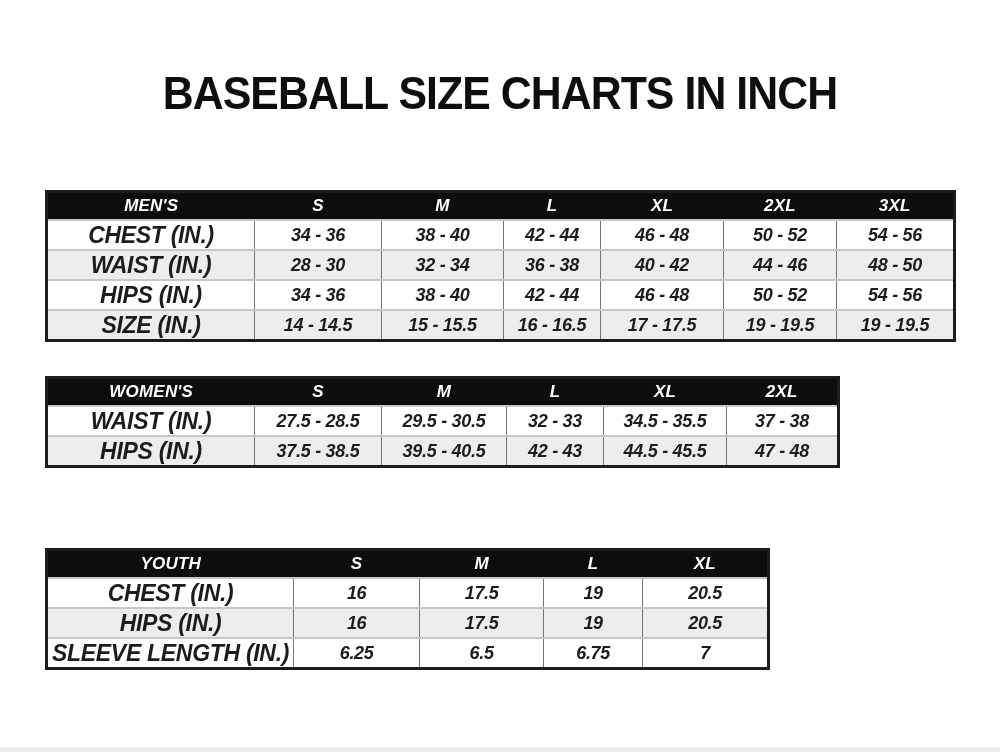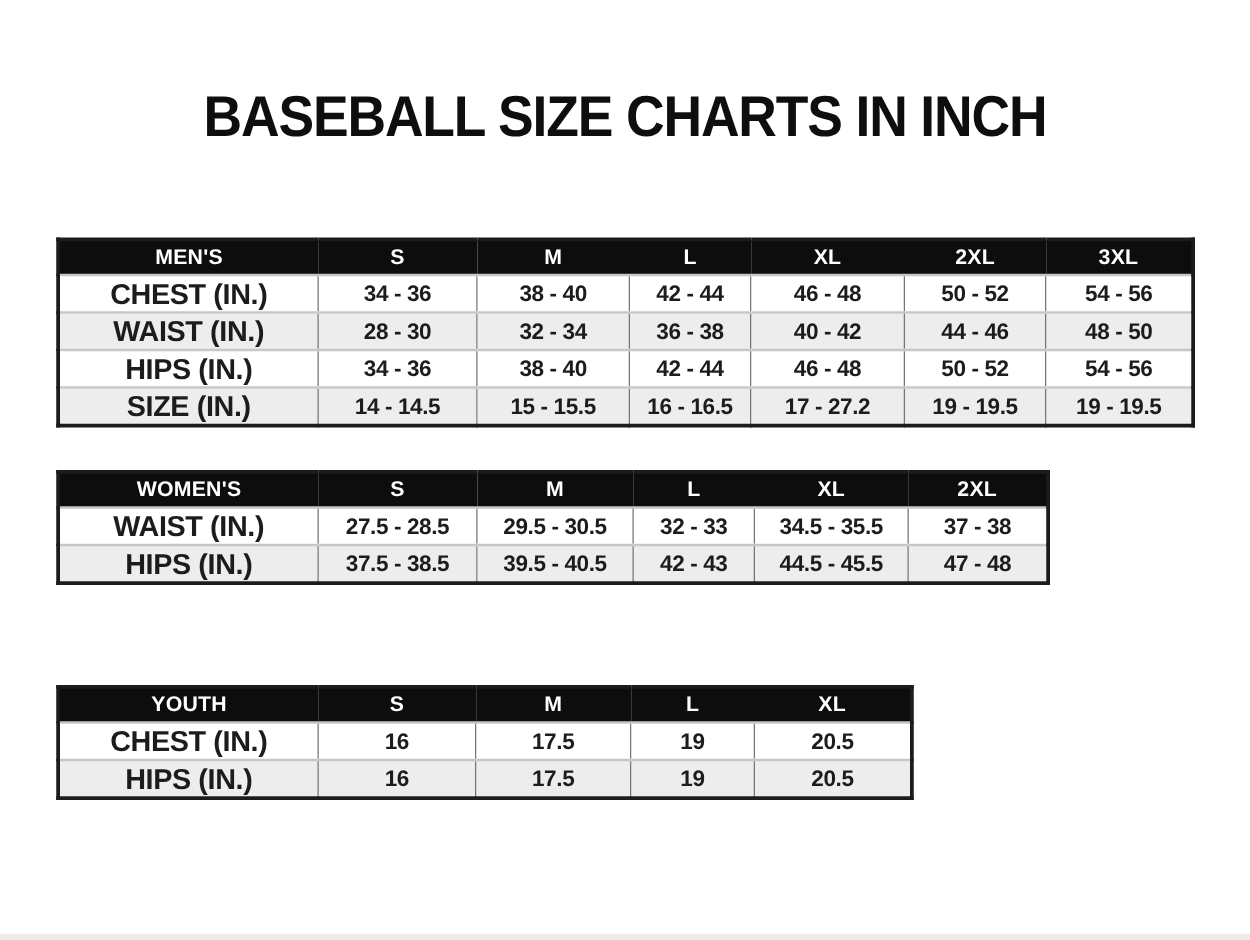--- a/index.html
+++ b/index.html
@@ -24,20 +24,21 @@
     white-space: nowrap;
   }
   .tbl { position: absolute; left: 45px; }
   #t0 { top: 190px; }
   #t1 { top: 376px; }
   #t2 { top: 548px; }
   table {
     border-collapse: collapse;
     table-layout: fixed;
     border: 3px solid #1c1c1c;
+    font-style: italic;
   }
   th {
     background: var(--header-bg, #0d0d0d);
     color: var(--header-text, #ffffff);
     font-size: 17px;
     font-weight: bold;
     height: 26px;
     padding: 0;
     letter-spacing: 0.2px;
     text-align: center;
@@ -120,21 +121,21 @@
             <td>42 - 44</td>
             <td>46 - 48</td>
             <td>50 - 52</td>
             <td>54 - 56</td>
           </tr>
           <tr>
             <td class="lbl">SIZE (IN.)</td>
             <td>14 - 14.5</td>
             <td>15 - 15.5</td>
             <td>16 - 16.5</td>
-            <td>17 - 27.2</td>
+            <td>17 - 17.5</td>
             <td>19 - 19.5</td>
             <td>19 - 19.5</td>
           </tr>
         </tbody>
       </table>
   </section>
 
   <section class="tbl" id="t1">
     <table>
         <colgroup>
@@ -202,18 +203,25 @@
             <td>19</td>
             <td>20.5</td>
           </tr>
           <tr>
             <td class="lbl">HIPS (IN.)</td>
             <td>16</td>
             <td>17.5</td>
             <td>19</td>
             <td>20.5</td>
           </tr>
+          <tr>
+            <td class="lbl">SLEEVE LENGTH (IN.)</td>
+            <td>6.25</td>
+            <td>6.5</td>
+            <td>6.75</td>
+            <td>7</td>
+          </tr>
         </tbody>
       </table>
   </section>
 
   <div class="bottom-strip"></div>
 </main>
 
 </body></html>

